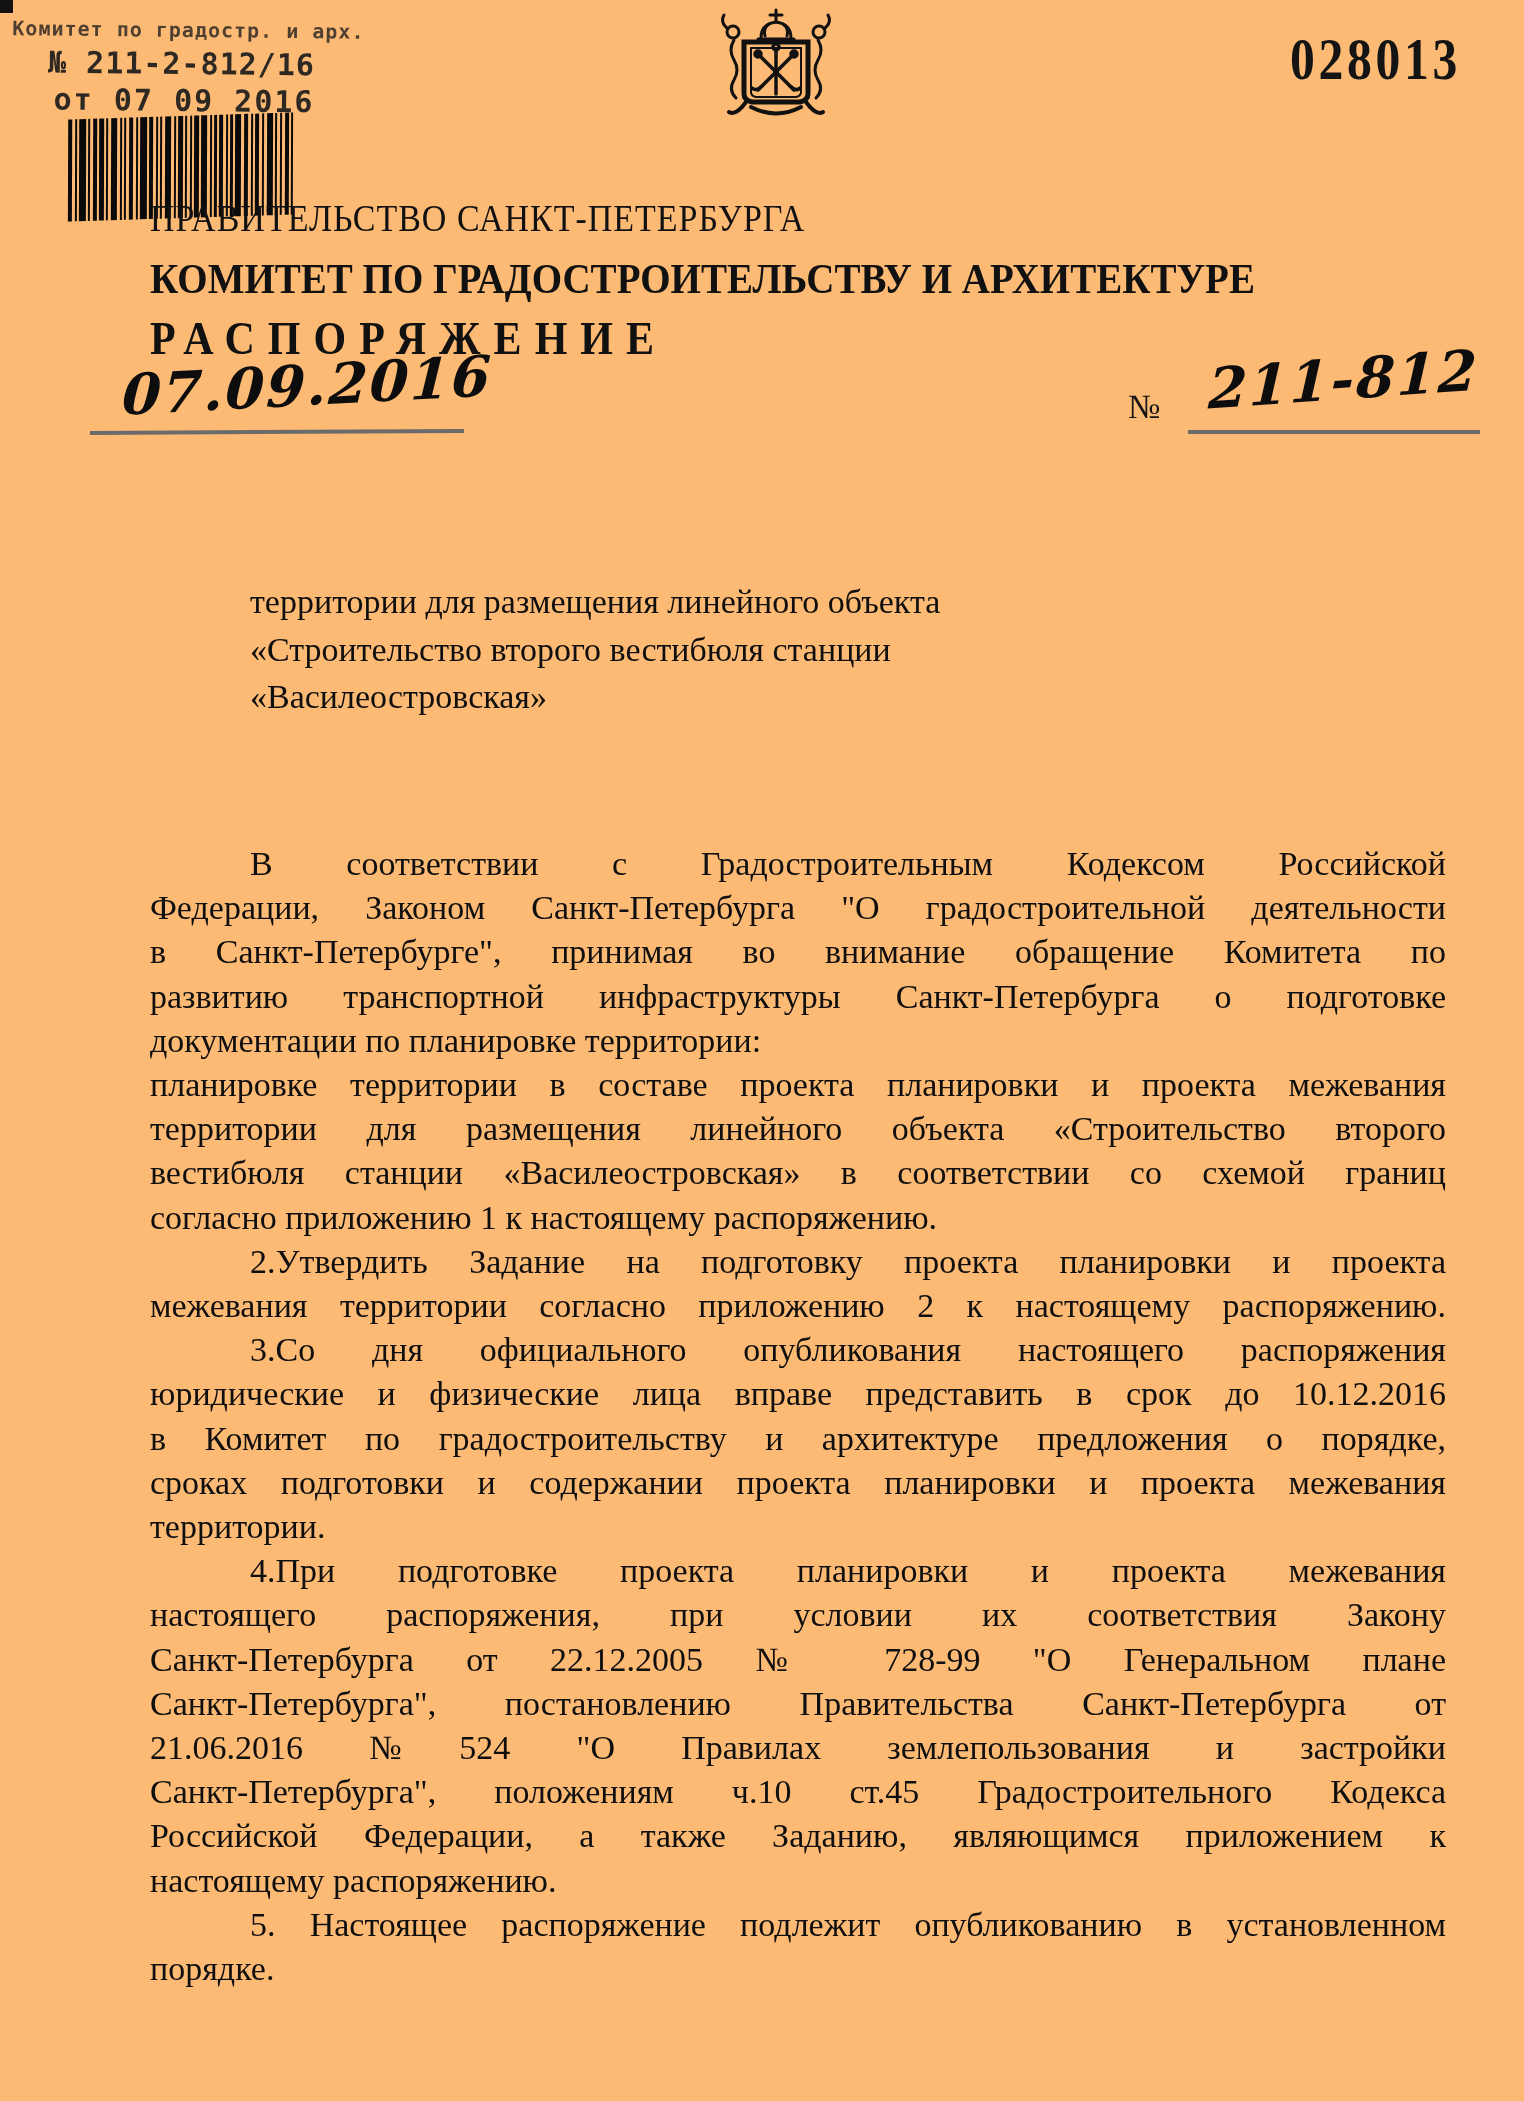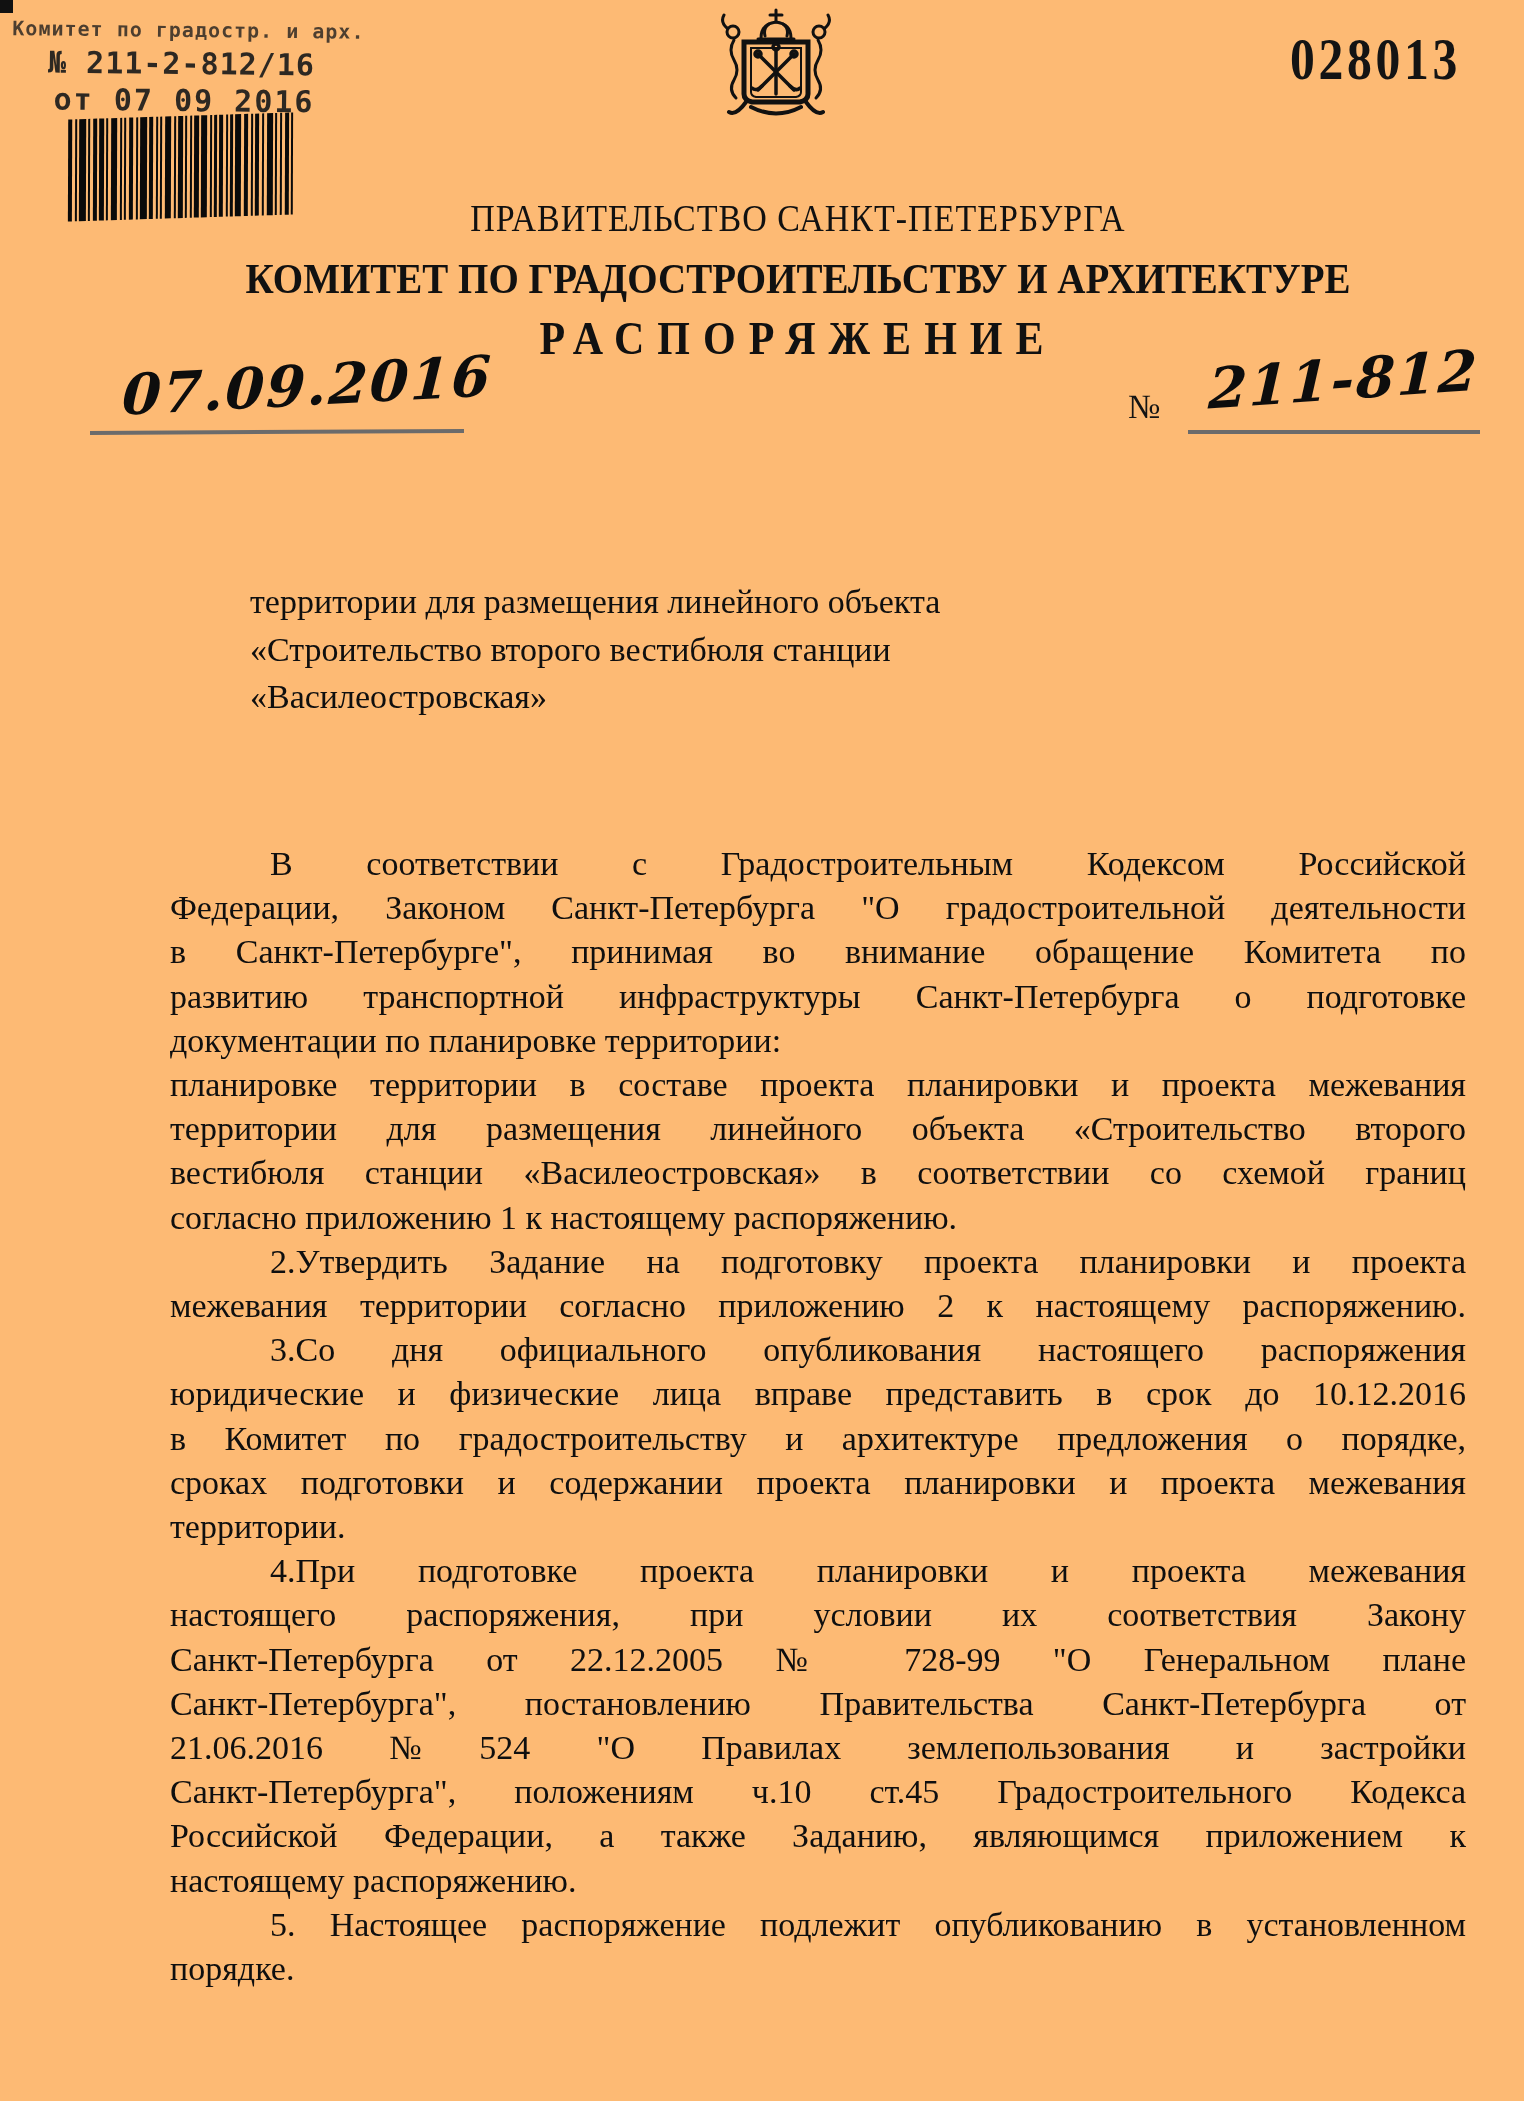--- a/index.html
+++ b/index.html
@@ -23,42 +23,42 @@
 
   
   .arms{position:absolute;left:706px;top:2px;}
 
   
   .docnum{position:absolute;left:1290px;top:26px;font-family:"Liberation Serif",serif;
           font-weight:600;font-size:54px;letter-spacing:4px;color:#141414;
           transform:scaleX(.92) scaleY(1.08);transform-origin:left top;}
 
   
-  .header{position:absolute;left:150px;top:200px;width:1296px;text-align:center;}
+  .header{position:absolute;left:150px;top:200px;width:1296px;text-align:left;}
   .gov{font-size:34px;letter-spacing:1px;transform:scaleY(1.12);}
   .committee{font-size:39px;font-weight:bold;margin-top:18px;transform:scaleY(1.1);}
   .doctype{font-size:42px;font-weight:bold;letter-spacing:13px;margin-top:14px;transform:scaleY(1.08);}
 
   
   .hw{position:absolute;font-family:"DejaVu Serif",serif;font-style:italic;font-weight:bold;
       color:#0d0d0d;font-size:56px;letter-spacing:2px;}
   .hw-date{left:122px;top:352px;transform:rotate(-3deg) skewX(-6deg);}
   .hw-num{left:1208px;top:346px;transform:rotate(-4deg) skewX(-6deg);}
   .no-label{position:absolute;left:1128px;top:388px;font-size:34px;color:#141414;}
   .uline{position:absolute;height:4px;background:#6b6b6b;}
   .uline-date{left:90px;top:430px;width:374px;transform:rotate(-0.3deg);}
   .uline-num{left:1188px;top:430px;width:292px;}
 
   
   .title-block{position:absolute;left:250px;top:578px;width:830px;
                font-size:34px;line-height:47.5px;color:#0f0f0f;}
 
   
   .body-text{position:absolute;left:150px;top:842px;width:1296px;
-             font-size:34px;line-height:44.2px;color:#0f0f0f;margin-left:20px;}
+             font-size:34px;line-height:44.2px;color:#0f0f0f;}
   .line{text-align:justify;text-align-last:justify;}
   .line-last{text-align:justify;text-align-last:left;}
   .indent{text-indent:100px;}
 </style>
 </head>
 <body>
 
 <div class="page">
 
   <div class="corner-mark"></div>

